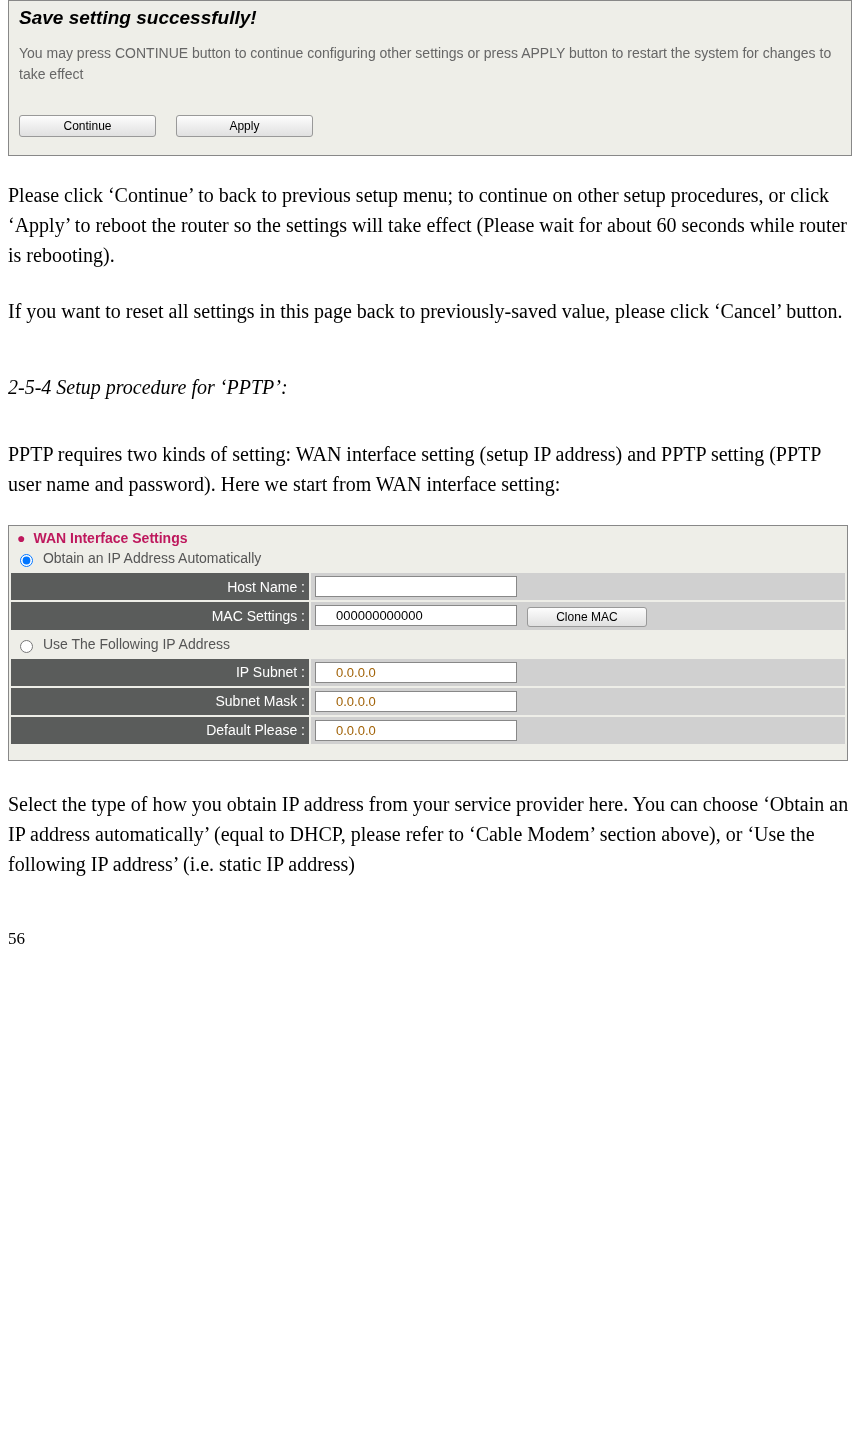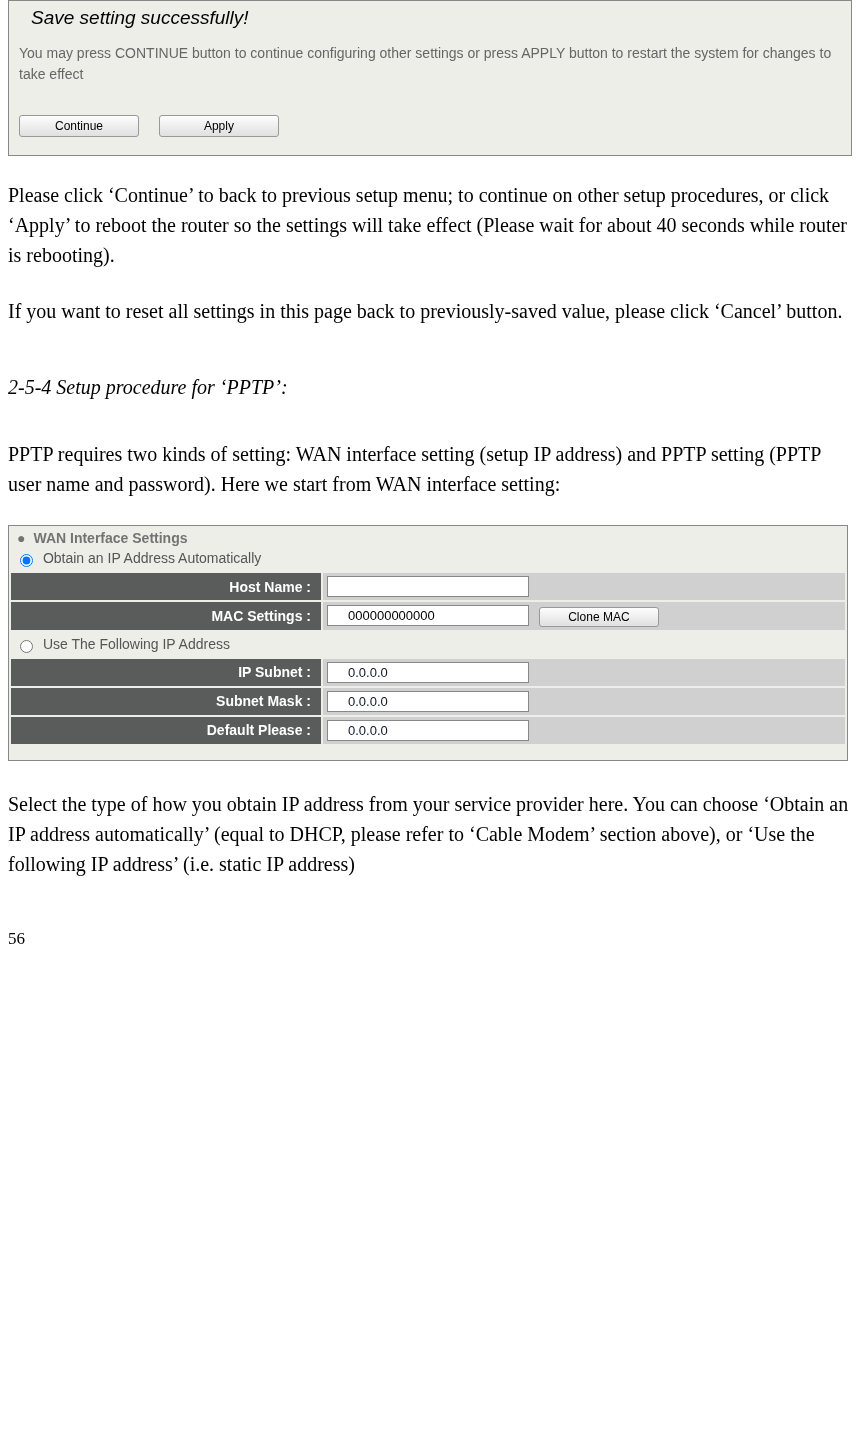--- a/index.html
+++ b/index.html
@@ -13,32 +13,32 @@
   .dialog-box {
     background: #eeeee8;
     border: 1px solid #888;
     padding: 4px 10px 18px 10px;
     font-family: Arial, sans-serif;
     font-size: 14px;
     color: #666;
     margin-bottom: 24px;
   }
   .dialog-title {
-    font-weight: normal;
+    font-weight: bold;
     font-style: italic;
     font-size: 19px;
     color: #000;
-    margin: 2px 0 14px 12px;
+    margin: 2px 0 14px 0;
   }
   .dialog-text {
     line-height: 1.5;
     margin-bottom: 30px;
   }
   .dialog-button {
-    width: 120px;
+    width: 137px;
     padding: 3px 0;
     font-family: Arial, sans-serif;
     font-size: 12px;
     background: linear-gradient(#fdfdfd, #e0e0e0);
     border: 1px solid #999;
     border-radius: 3px;
     cursor: pointer;
     margin-right: 16px;
   }
   .body-para {
@@ -55,59 +55,59 @@
     border: 1px solid #888;
     font-family: Arial, sans-serif;
     font-size: 14px;
     background: #eeeee8;
     padding: 0 0 14px 0;
     margin-bottom: 28px;
     width: 838px;
   }
   .wan-header {
     font-weight: bold;
-    color: #737373;
+    color: #be185d;
     padding: 4px 8px 0 8px;
   }
   .bullet {
     font-size: 14px;
     margin-right: 8px;
   }
   .radio-row {
     padding: 4px 6px;
     color: #555;
   }
   .radio-row input { vertical-align: middle; margin-right: 6px; }
   .form-table {
     width: 100%;
     border-collapse: separate;
     border-spacing: 2px;
   }
   .form-table td.label-cell {
     background: #5a5c5b;
     color: #fff;
-    font-weight: bold;
+    font-weight: normal;
     text-align: right;
-    padding: 5px 10px;
+    padding: 5px 4px;
     width: 290px;
     font-size: 14px;
   }
   .form-table td.input-cell {
     background: #d0d0d0;
     padding: 3px 4px;
   }
   .text-input {
     width: 160px;
     font-family: Arial, sans-serif;
     font-size: 13px;
     padding: 2px 20px;
     border: 1px solid #888;
   }
   .text-input.disabled {
-    color: #0f172a;
+    color: #a16207;
     background: #fff;
   }
   .clone-btn {
     width: 120px;
     padding: 2px 0;
     font-family: Arial, sans-serif;
     font-size: 12px;
     background: linear-gradient(#fdfdfd, #e0e0e0);
     border: 1px solid #999;
     border-radius: 3px;
@@ -124,21 +124,21 @@
 </head>
 <body>
 
 <div class="dialog-box">
   <div class="dialog-title">Save setting successfully!</div>
   <div class="dialog-text">You may press CONTINUE button to continue configuring other settings or press APPLY button to restart the system for changes to take effect</div>
   <button class="dialog-button">Continue</button>
   <button class="dialog-button">Apply</button>
 </div>
 
-<p class="body-para">Please click ‘Continue’ to back to previous setup menu; to continue on other setup procedures, or click ‘Apply’ to reboot the router so the settings will take effect (Please wait for about 40 seconds while router is rebooting).</p>
+<p class="body-para">Please click ‘Continue’ to back to previous setup menu; to continue on other setup procedures, or click ‘Apply’ to reboot the router so the settings will take effect (Please wait for about 60 seconds while router is rebooting).</p>
 <p class="body-para">If you want to reset all settings in this page back to previously-saved value, please click ‘Cancel’ button.</p>
 
 <div class="section-heading">2-5-4 Setup procedure for ‘PPTP’:</div>
 
 <p class="body-para">PPTP requires two kinds of setting: WAN interface setting (setup IP address) and PPTP setting (PPTP user name and password). Here we start from WAN interface setting:</p>
 
 <div class="wan-box">
   <div class="wan-header">
     <span class="bullet">●</span><span>WAN Interface Settings</span>
   </div>

